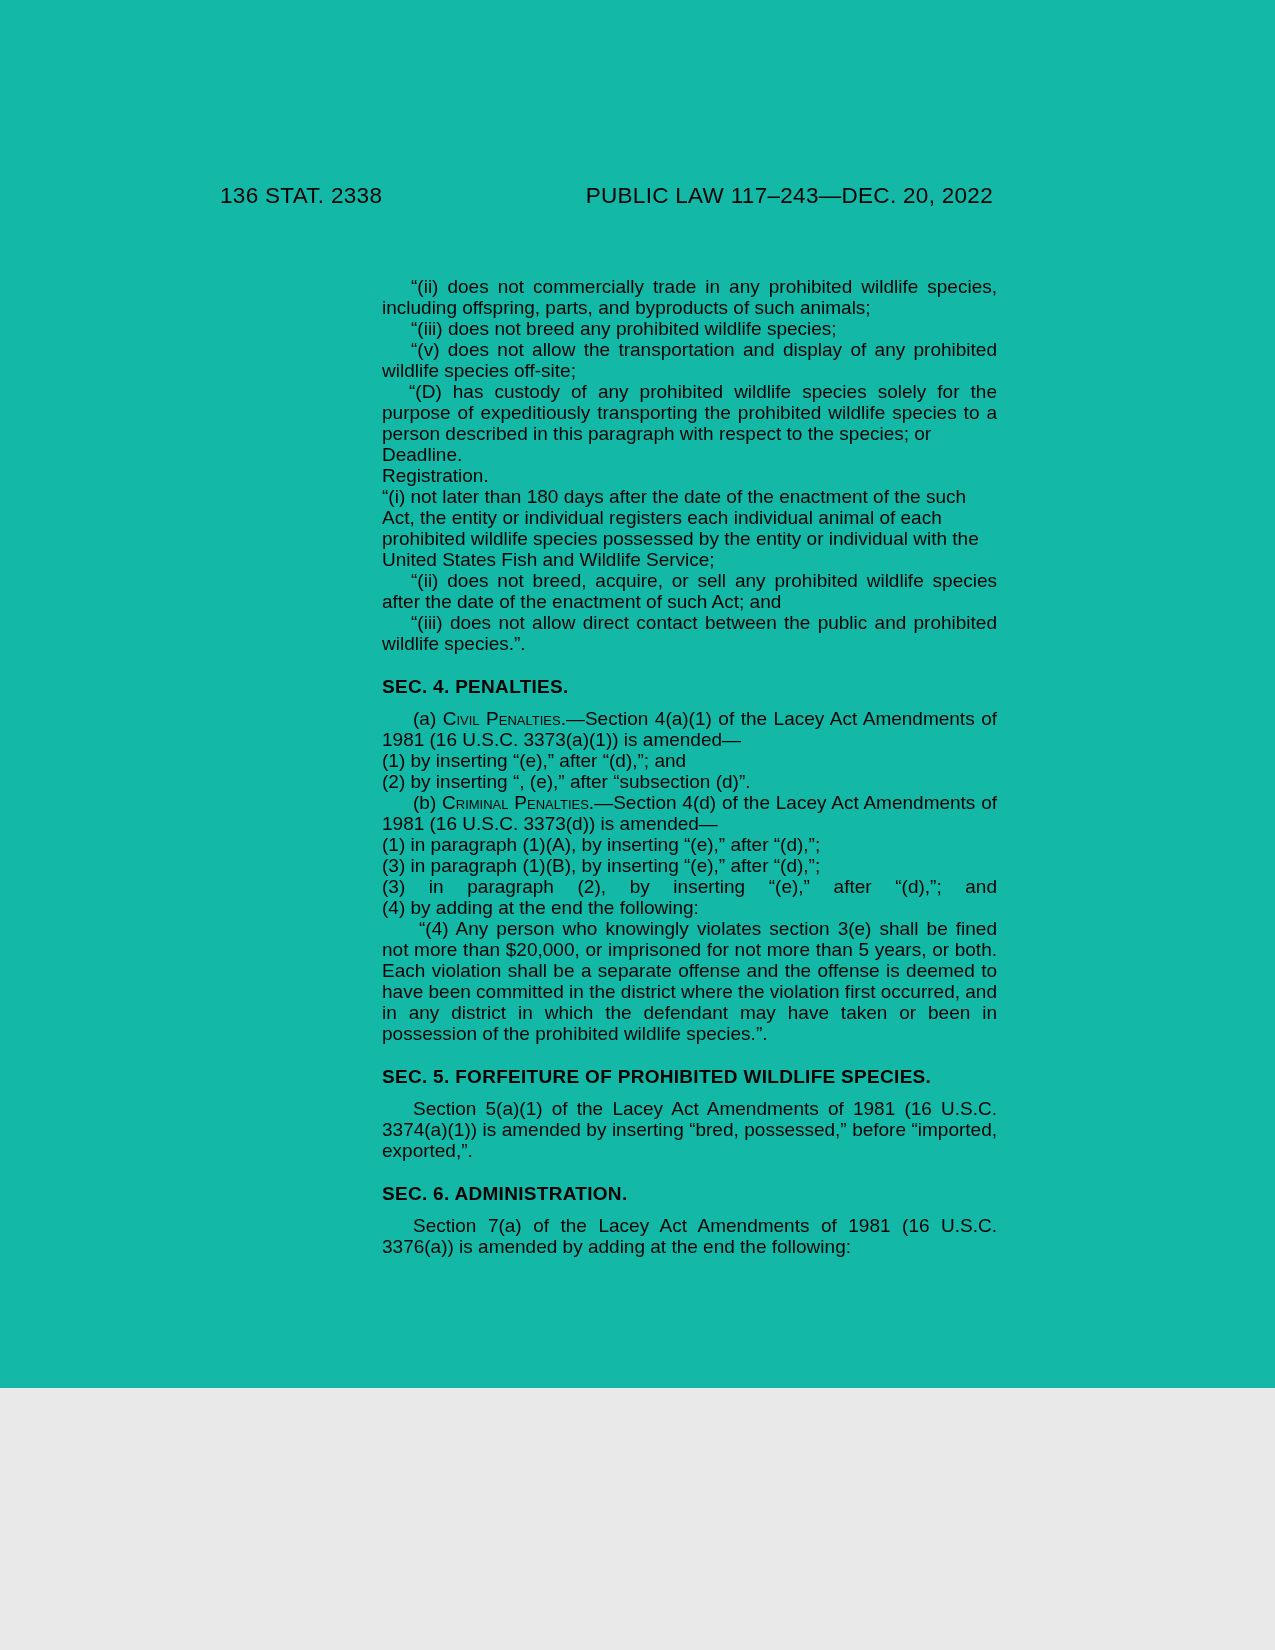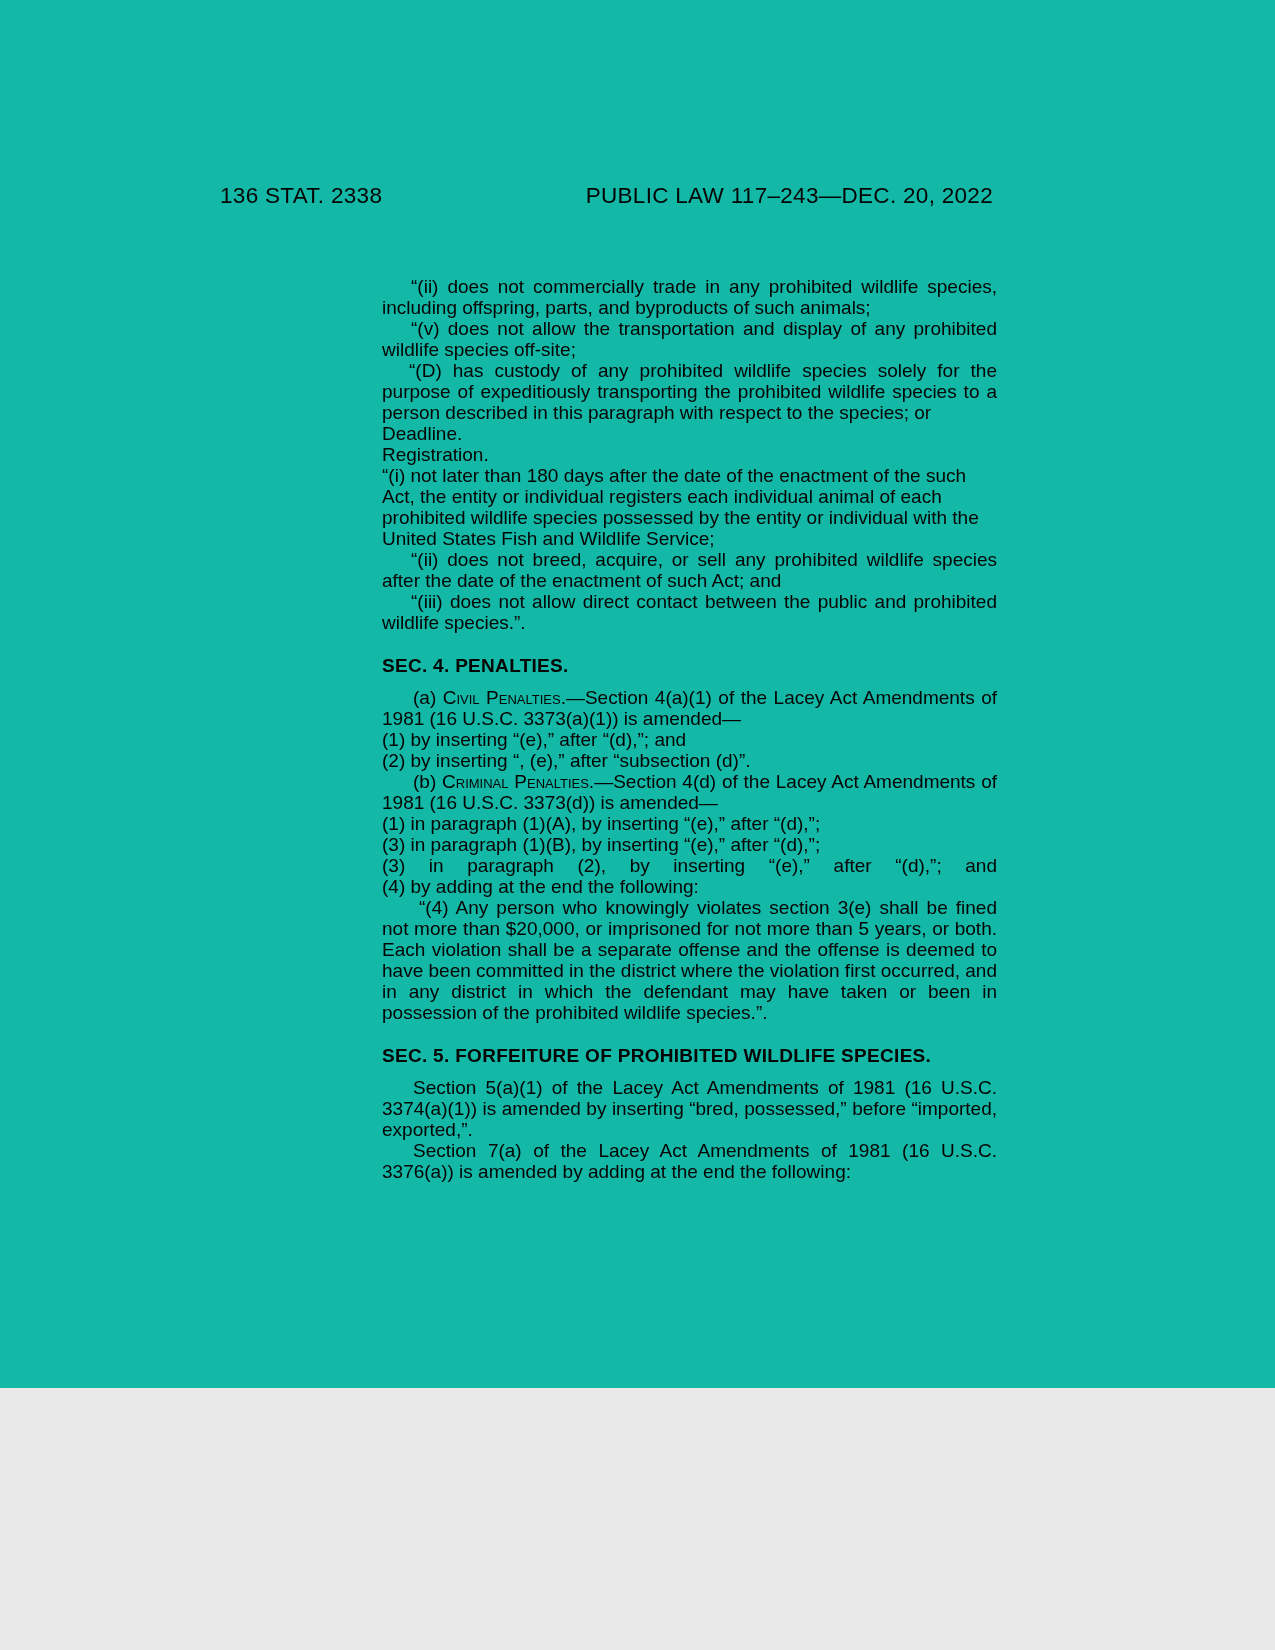--- a/index.html
+++ b/index.html
@@ -48,20 +48,21 @@
 <body>
 
 <div class="page">
 
   <div class="runhead-left">136 STAT. 2338</div>
   <div class="runhead-center">PUBLIC LAW 117–243—DEC. 20, 2022</div>
 
   <div class="bodycol">
 
     <p class="qdeep">“(ii) does not commercially trade in any prohibited wildlife species, including offspring, parts, and byproducts of such animals;</p>
+    <p class="qdeep">“(iii) does not breed any prohibited wildlife species;</p>
     <p class="qdeep">“(v) does not allow the transportation and display of any prohibited wildlife species off-site;</p>
 
     <p class="qmid">“(D) has custody of any prohibited wildlife species solely for the purpose of expeditiously transporting the prohibited wildlife species to a person described in this paragraph with respect to the species; or</p>
 
     <p class="qdeep rel">
       <span class="margin-note">
         </span>
       </p><div>Deadline.</div>
         <div>Registration.</div>
       
@@ -80,16 +81,17 @@
     <p class="numitem">(1) in paragraph (1)(A), by inserting “(e),” after “(d),”;</p>
     <p class="numitem">(3) in paragraph (1)(B), by inserting “(e),” after “(d),”;</p>
     <p class="numitem fj">(3) in paragraph (2), by inserting “(e),” after “(d),”; and</p>
     <p class="numitem">(4) by adding at the end the following:</p>
 
     <p class="qadded">“(4) Any person who knowingly violates section 3(e) shall be fined not more than $20,000, or imprisoned for not more than 5 years, or both. Each violation shall be a separate offense and the offense is deemed to have been committed in the district where the violation first occurred, and in any district in which the defendant may have taken or been in possession of the prohibited wildlife species.”.</p>
 
     <p class="sec-head">SEC. 5. FORFEITURE OF PROHIBITED WILDLIFE SPECIES.</p>
     <p class="ind">Section 5(a)(1) of the Lacey Act Amendments of 1981 (16 U.S.C. 3374(a)(1)) is amended by inserting “bred, possessed,” before “imported, exported,”.</p>
 
+    <p class="sec-head">SEC. 6. ADMINISTRATION.</p>
     <p class="ind">Section 7(a) of the Lacey Act Amendments of 1981 (16 U.S.C. 3376(a)) is amended by adding at the end the following:</p>
 
   </div>
 </div>
 
 </body></html>

